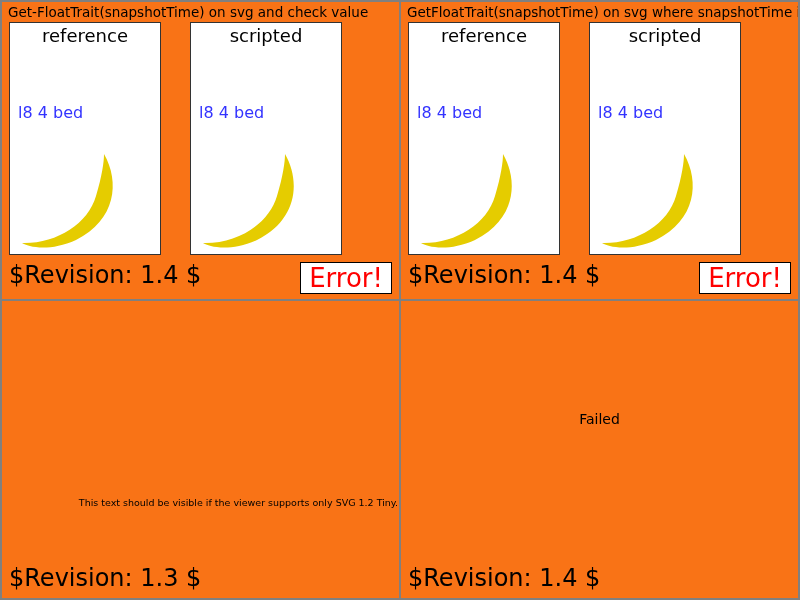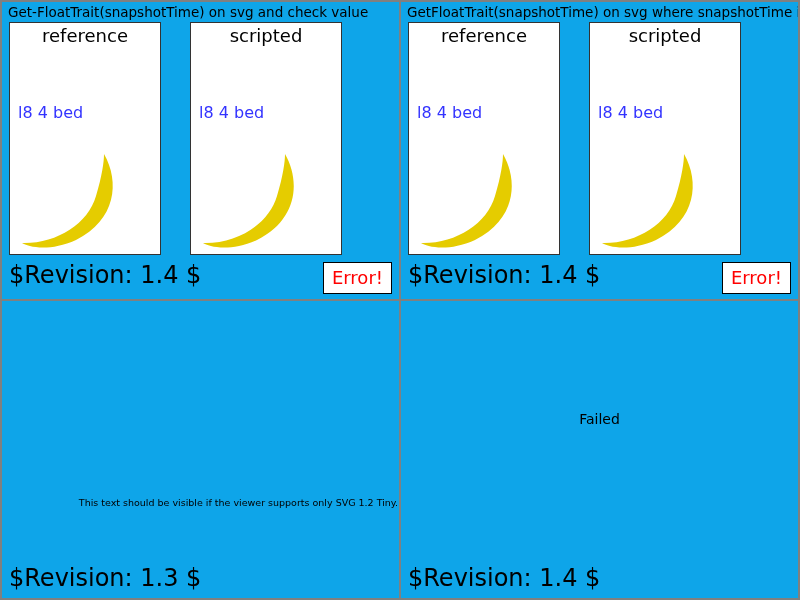--- a/index.html
+++ b/index.html
@@ -20,21 +20,21 @@
     box-sizing: border-box;
     display: grid;
     grid-template-columns: 400px 400px;
     grid-template-rows: 300px 300px;
     background: #808080;
     gap: 0;
   }
   .quadrant {
     position: relative;
     box-sizing: border-box;
-    background: #0ea5e9;
+    background: #f97316;
     border: 2px solid #808080;
     overflow: hidden;
   }
   
   .q-tl { border-right-width: 1px; border-bottom-width: 1px; }
   .q-tr { border-left-width: 1px; border-bottom-width: 1px; }
   .q-bl { border-right-width: 1px; border-top-width: 1px; }
   .q-br { border-left-width: 1px; border-top-width: 1px; }
 
   
@@ -110,21 +110,21 @@
     white-space: nowrap;
   }
   .error-badge {
     position: absolute;
     right: 7px;
     top: 3px;
     box-sizing: border-box;
     border: 1px solid #000000;
     background: #ffffff;
     color: #ff0000;
-    font-size: 18px;
+    font-size: 26px;
     line-height: 30px;
     padding: 0 8px;
     white-space: nowrap;
   }
 
   
   .tiny-note {
     position: absolute;
     left: 0;
     top: 196px;

